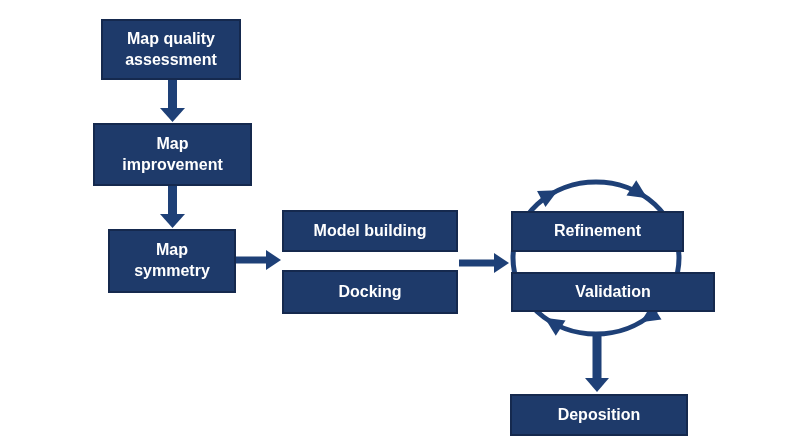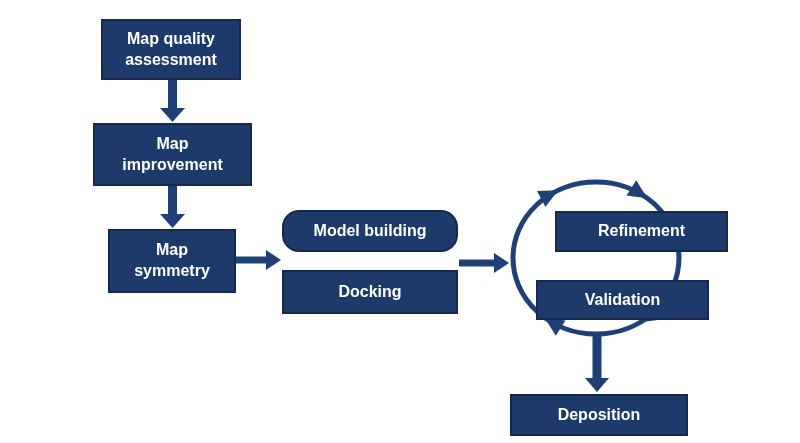--- a/index.html
+++ b/index.html
@@ -48,24 +48,24 @@
     color:var(--text-color);
     font-weight:700;
     font-size:16px;
     line-height:1.3;
     white-space:pre-line;
   }
   
   .n0{left:101px;top:19px;width:140px;height:61px;}
   .n1{left:93px;top:123px;width:159px;height:63px;}
   .n2{left:108px;top:229px;width:128px;height:64px;}
-  .n3{left:282px;top:210px;width:176px;height:42px;border-radius:17px;}
+  .n3{left:282px;top:210px;width:176px;height:42px;}
   .n4{left:282px;top:270px;width:176px;height:44px;}
-  .n5{left:511px;top:211px;width:173px;height:41px;margin-left:44px;}
-  .n6{left:536px;top:272px;width:173px;height:40px;margin-top:8px;}
+  .n5{left:511px;top:211px;width:173px;height:41px;}
+  .n6{left:511px;top:272px;width:204px;height:40px;}
   .n7{left:510px;top:394px;width:178px;height:42px;align-items:center;}
 </style>
 </head>
 <body>
 
 <div class="canvas">
 
   <svg class="connectors" viewBox="0 0 800 443">
 
     <g>

